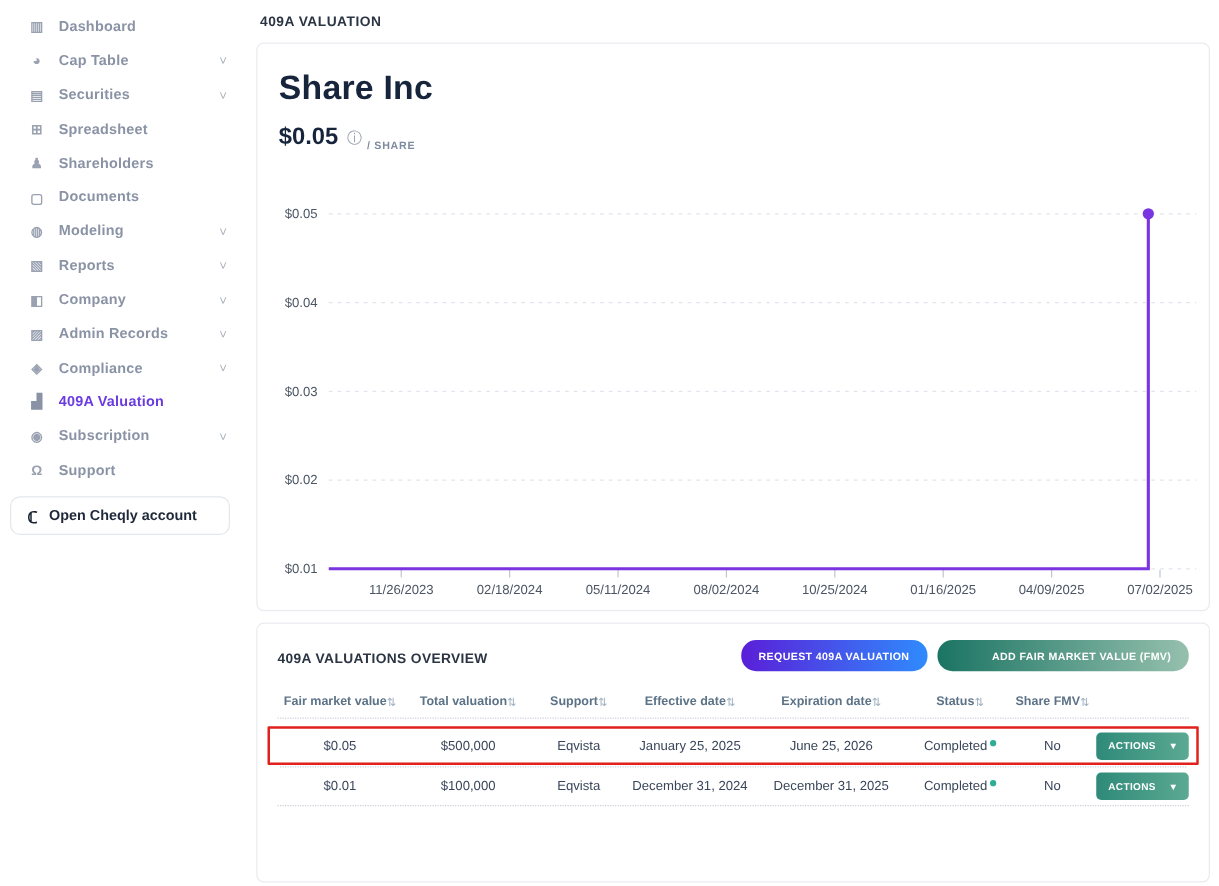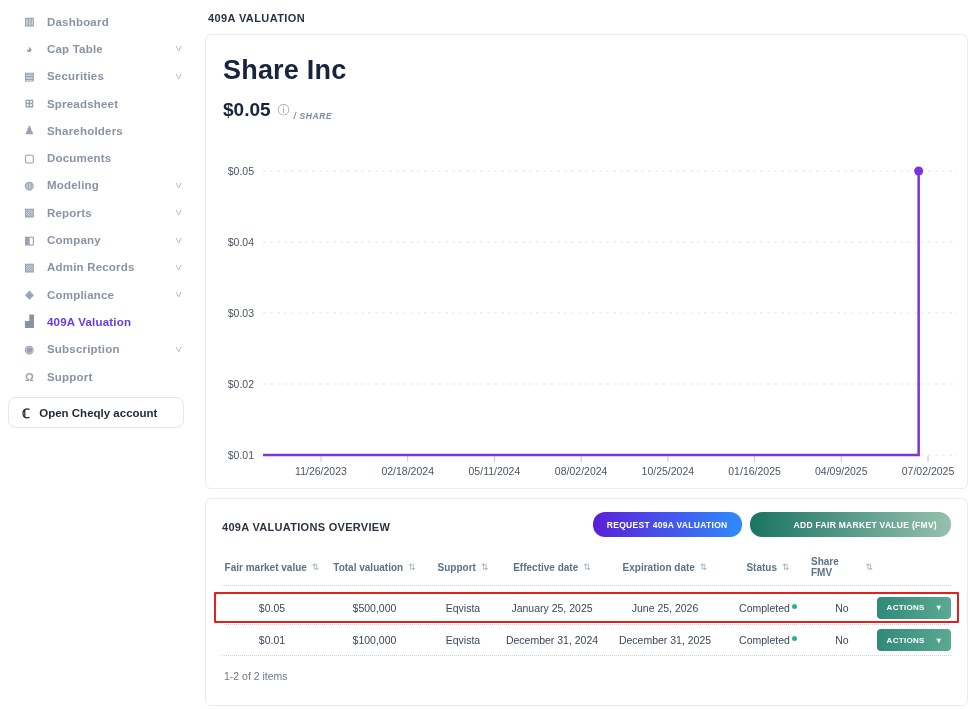--- a/index.html
+++ b/index.html
@@ -23,37 +23,37 @@
   
   main { flex:1; padding:6px 7px 0 10px; }
   .page-title { font-size:11px; font-weight:700; color:#2b3442; letter-spacing:.4px; margin:6px 0 10px 3px; }
   .card { border:1px solid #e9ebf0; border-radius:6px; background:#fff; }
 
   .chart-card { height:455px; position:relative; }
   .company-name { font-size:27px; font-weight:700; color:#16243c; margin:20px 0 0 17px; letter-spacing:.2px; }
   .price-row { display:flex; align-items:center; margin:13px 0 0 17px; }
   .price { font-size:19px; font-weight:700; color:#16243c; }
   .info-icon { color:#9aa2b0; font-size:12px; margin:1px 4px 0 7px; cursor:pointer; }
-  .per-share { color:#7d8aa0; font-size:8.5px; font-weight:700; letter-spacing:.6px; margin-top:11px;font-style:italic; }
+  .per-share { color:#7d8aa0; font-size:8.5px; font-weight:700; letter-spacing:.6px; margin-top:11px; }
   .chart-svg { position:absolute; left:0; bottom:1px; }
 
   
   .table-card { margin-top:9px; height:208px; padding:13px 16px 10px; }
   .ov-head { display:flex; justify-content:space-between; align-items:flex-start;gap:46px; }
   .ov-title { font-size:11px; font-weight:700; color:#2b3442; letter-spacing:.3px; margin-top:9px; }
   .ov-btns { display:flex; gap:8px; }
   .grad-btn { height:25px; padding:0 14px; border:none; border-radius:12px; color:#fff;
               font-size:8.5px; font-weight:700; letter-spacing:.3px; cursor:pointer; font-family:inherit; }
   .btn-request { background:linear-gradient(90deg,#5a1fd8,#2f8bfd); }
   .btn-fmv { background:linear-gradient(90deg,#1b7463,#96c0ae);padding-left:44px; }
 
   .tbl { margin-top:19px; }
   .thead, .trow { display:grid; grid-template-columns:100px 105px 72px 106px 120px 86px 62px 1fr; align-items:center; }
   .thead { padding-bottom:7px; border-bottom:1px dotted #ccd1da; }
-  .th { display:flex; justify-content:center; align-items:center; gap:5px; font-size:10px; font-weight:700;
+  .th { display:flex; justify-content:center; align-items:center; font-size:10px; font-weight:700;
         color:#5c7287; cursor:pointer; }
   .sort-icon { color:#9fb0c0; font-size:9px; font-weight:400; }
   .trow { height:31px; border-bottom:1px dotted #ccd1da; font-size:10.5px; color:#39465a; position:relative; }
   .td { text-align:center; }
   .trow.hl { border:2px solid #e0211d; margin:6px -8px 2px; padding:0 6px; height:31px; border-radius:1px; }
   .trow.hl::after { content:''; position:absolute; left:8px; right:8px; bottom:-4px; border-bottom:1px dotted #ccd1da; }
   .status-dot { display:inline-block; width:5px; height:5px; border-radius:50%; background:#2fae96;
                 margin-left:2px; vertical-align:3px; }
   .actions-cell { display:flex; justify-content:flex-end; }
   .actions-btn { background:linear-gradient(90deg,#2f8a79,#5ba992); color:#fff; border:none; border-radius:4px;
@@ -250,17 +250,16 @@
               <div class="td actions-cell">
                 <button class="actions-btn">
                   <span>ACTIONS</span>
                   <span class="caret-icon">▾</span>
                 </button>
               </div>
             </div>
           </div>
       </div>
 
-      <div class="pagination">1-2 of 2 items</div>
     </section>
   </main>
 
 </div>
 
 </body></html>

